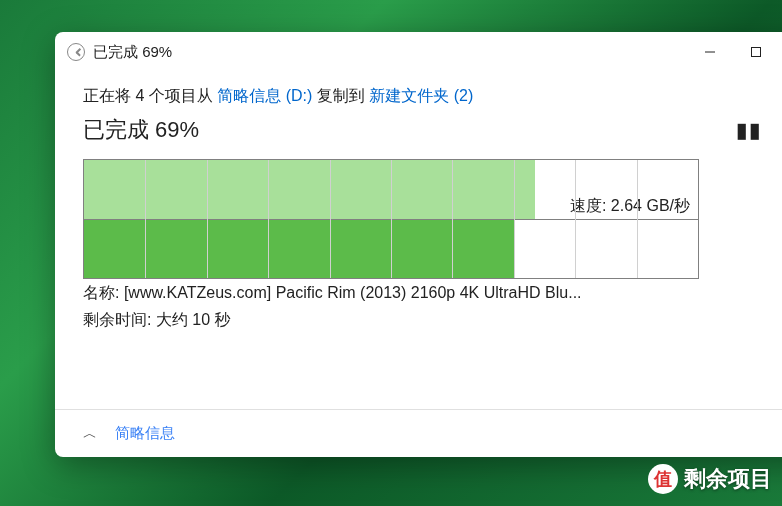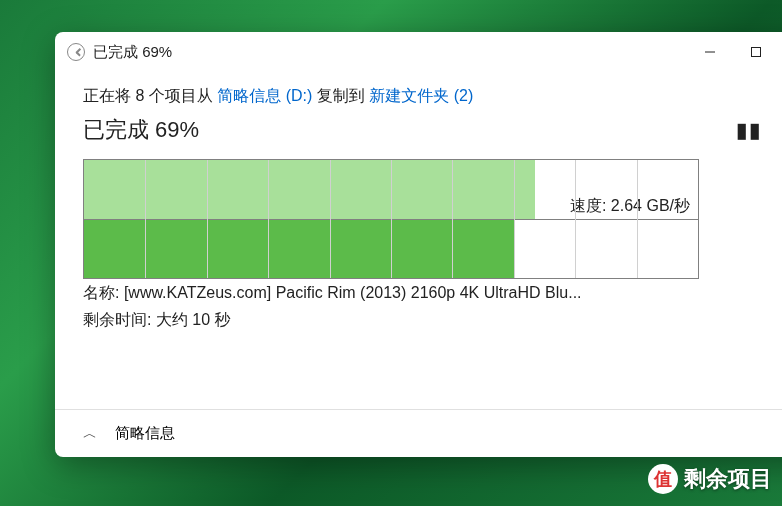--- a/index.html
+++ b/index.html
@@ -77,21 +77,21 @@
   font-size: 16px; background: #fff; padding: 0 2px;
 }
 .details { margin-top: 0; font-size: 16px; line-height: 1.7; }
 .details .row { white-space: nowrap; overflow: hidden; text-overflow: ellipsis; }
 .footer {
   border-top: 1px solid #e0e0e0;
   padding: 14px 28px;
   display: flex; align-items: center; gap: 18px;
 }
 .chevron { cursor: pointer; font-size: 14px; color: #555; }
-.footer-text { font-size: 15px; color: #000000; cursor: pointer; }
+.footer-text { font-size: 15px; color: #3b82f6; cursor: pointer; }
 .watermark {
   position: absolute; right: 10px; bottom: 12px;
   display: flex; align-items: center; gap: 6px;
   color: #fff; font-size: 22px; font-weight: bold;
   text-shadow: 0 1px 3px rgba(0,0,0,0.5);
 }
 .watermark .badge {
   width: 30px; height: 30px; border-radius: 50%;
   background: #fff; color: #d33; font-size: 18px;
   display: flex; align-items: center; justify-content: center;
@@ -120,21 +120,21 @@
         <svg viewBox="0 0 12 12">
             <line x1="1" y1="1" x2="11" y2="11" stroke="currentColor" stroke-width="1.2"></line>
             <line x1="11" y1="1" x2="1" y2="11" stroke="currentColor" stroke-width="1.2"></line>
           </svg>
       </div>
     </div>
   </div>
 
   <div class="content">
     <div class="copy-line">
-      <span>正在将 8 个项目从 </span><a href="#">简略信息 (D:)</a><span> 复制到 </span><a href="#">新建文件夹 (2)</a>
+      <span>正在将 4 个项目从 </span><a href="#">简略信息 (D:)</a><span> 复制到 </span><a href="#">新建文件夹 (2)</a>
     </div>
 
     <div class="prog-row">
       <div class="prog-title">已完成 69%</div>
       <div class="prog-btns">
         <span class="pause-icon">▮▮</span>
         <span class="close-icon2">✕</span>
       </div>
     </div>
 

